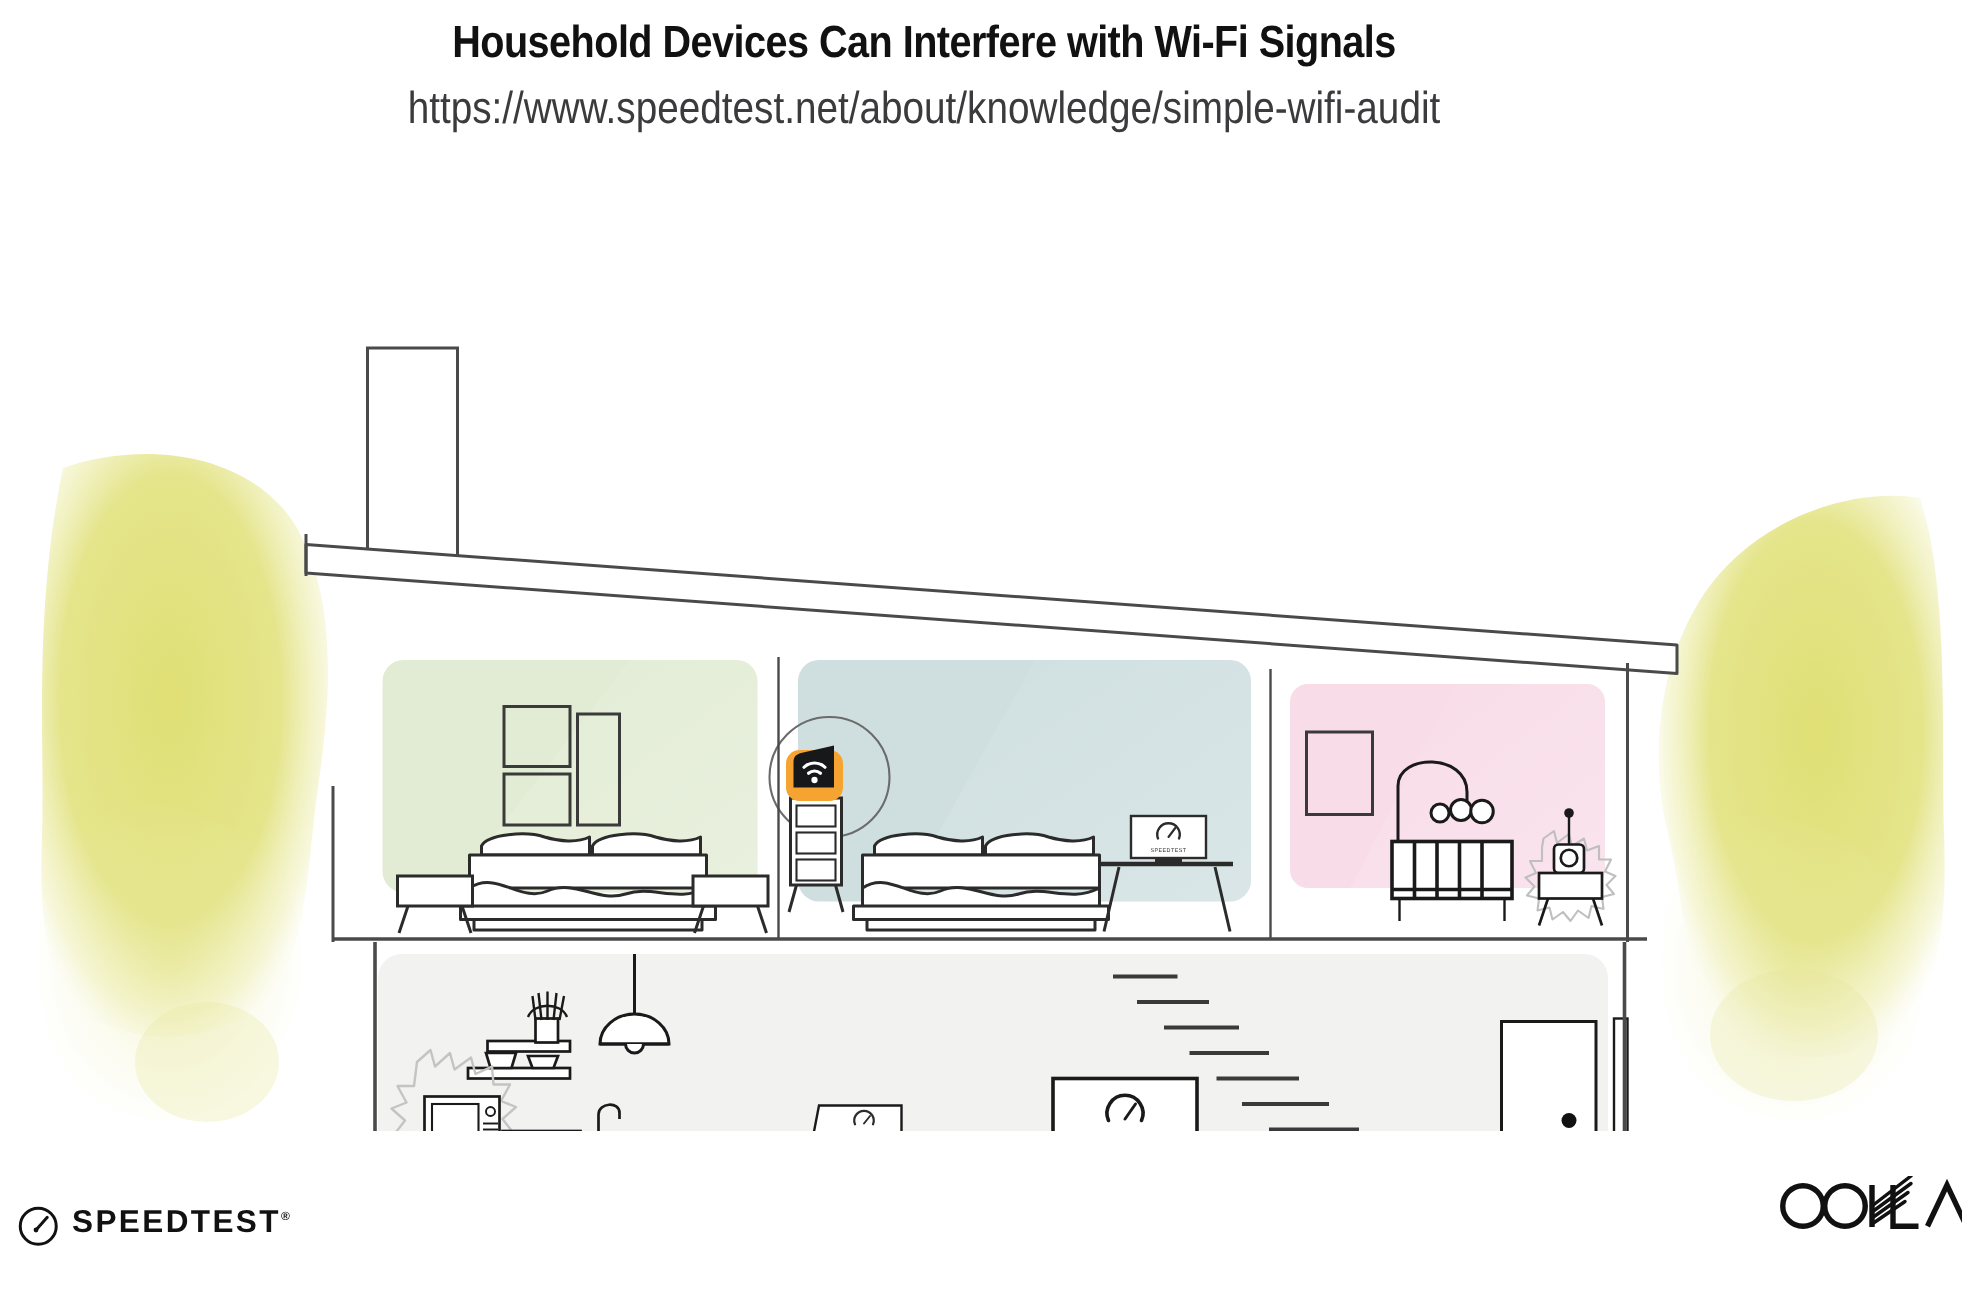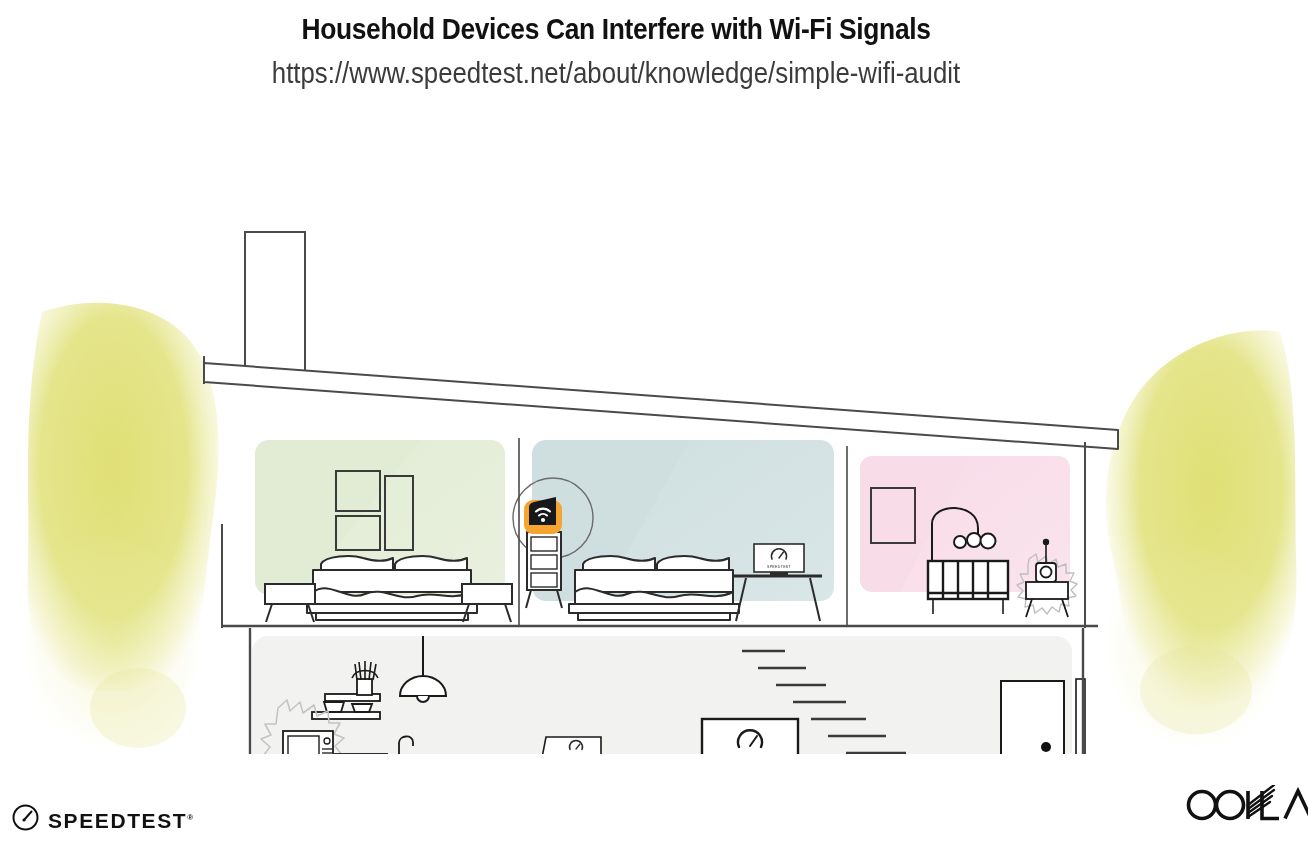--- a/index.html
+++ b/index.html
@@ -20,21 +20,21 @@
   }
   .subtitle{
     font-family:"Liberation Sans", sans-serif;
     font-weight:normal;font-size:30px;color:#3b3b3d;
     margin:6px 0 0 0;line-height:1.25;
     transform:scaleX(0.86);transform-origin:center;
   }
 
   
   .footer{position:absolute;left:0;bottom:0;width:1308px;height:90px;}
-  .brand-left{position:absolute;left:12px;bottom:30px;display:flex;align-items:flex-end;gap:9px;}
+  .brand-left{position:absolute;left:12px;bottom:30px;display:flex;align-items:flex-start;gap:9px;}
   .brand-word{
     font-weight:bold;font-size:21px;letter-spacing:1.6px;color:#111;
     line-height:1;position:relative;
   }
   .brand-tm{font-size:8px;vertical-align:super;letter-spacing:0;}
   .brand-right{position:absolute;right:-6px;bottom:32px;}
 
   
   .art{position:absolute;left:0;top:104px;width:1308px;height:650px;}
   .art svg{display:block;}

